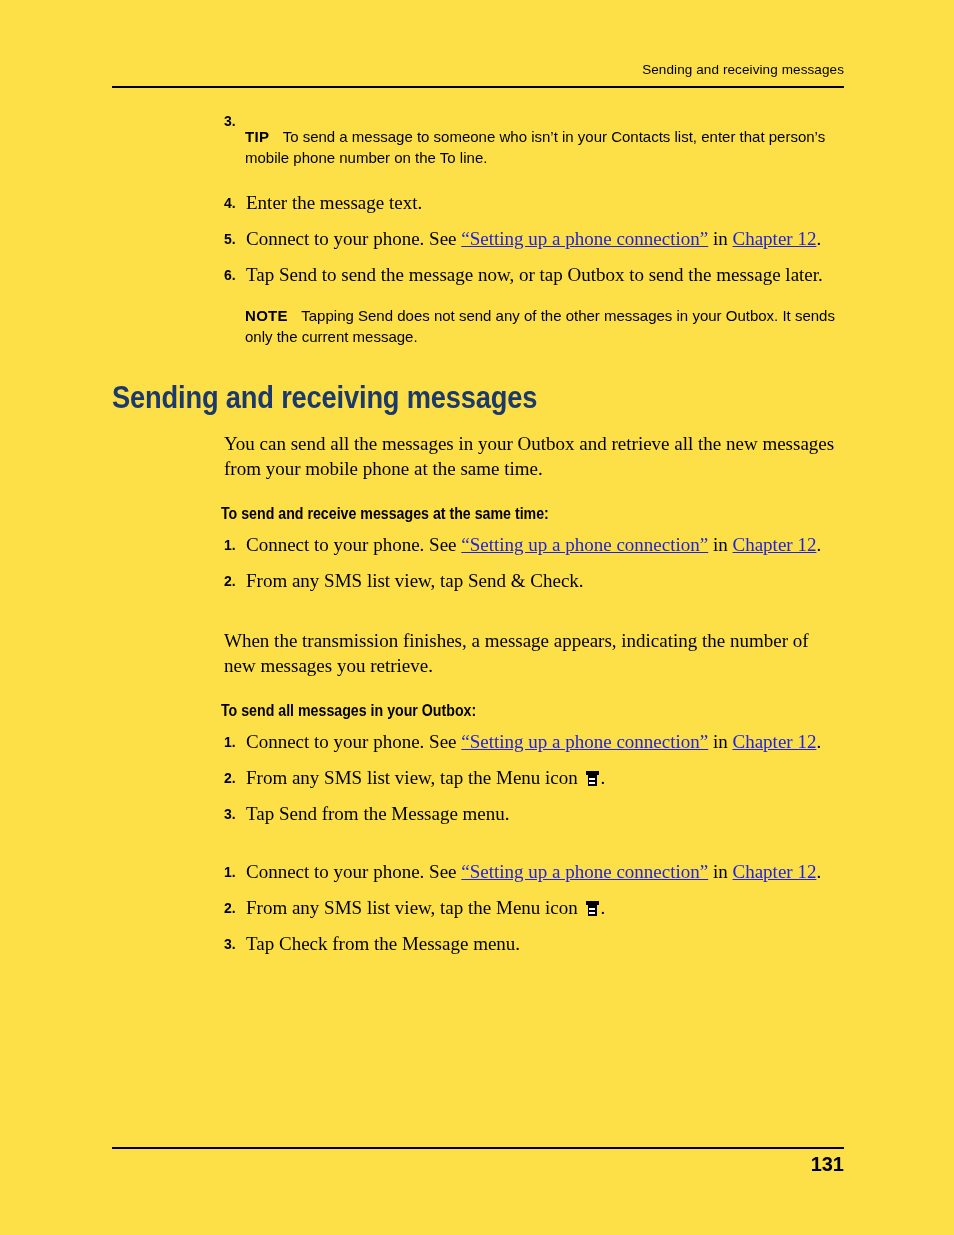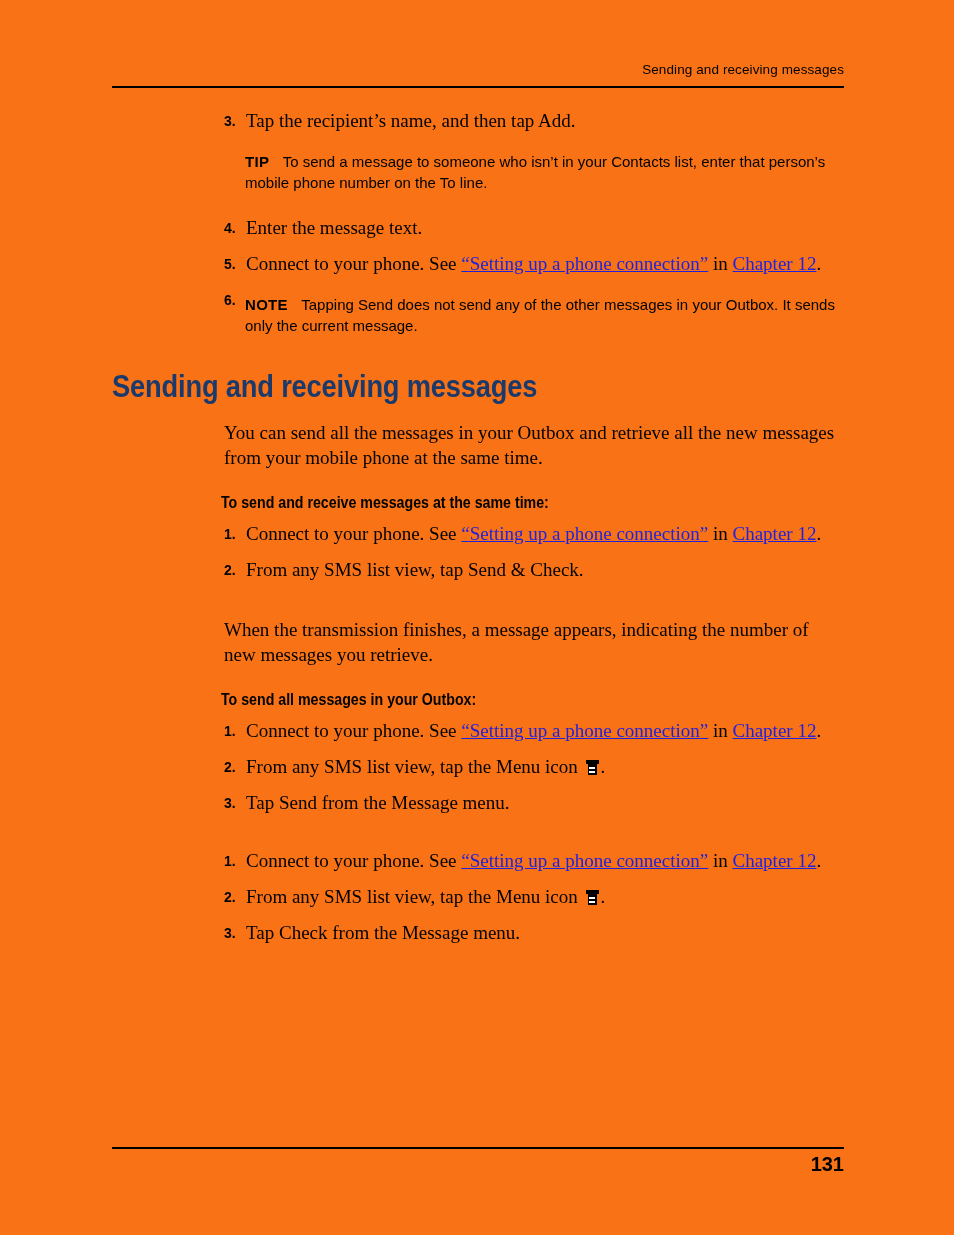--- a/index.html
+++ b/index.html
@@ -4,21 +4,21 @@
 <style>
   html, body {
     margin: 0;
     padding: 0;
     background: #ffffff;
   }
   .page {
     position: relative;
     width: 954px;
     height: 1235px;
-    background: #f97316;
+    background: #fde047;
     overflow: hidden;
   }
 
   
   .running-head {
     position: absolute;
     left: 112px;
     top: 62px;
     width: 732px;
     text-align: right;
@@ -190,39 +190,39 @@
 
 <div class="page">
 
   <div class="running-head">Sending and receiving messages</div>
   <div class="header-rule"></div>
 
   <div class="content">
 
     <div class="step">
       <span class="num">3</span>
-      <span>Tap the recipient’s name, and then tap Add.</span>
     </div>
 
     <div class="callout">
       <span class="tag">TIP</span><span>To send a message to someone who isn’t in your Contacts list, enter that person’s mobile phone number on the To line.</span>
     </div>
 
     <div class="step">
       <span class="num">4</span>
       <span>Enter the message text.</span>
     </div>
 
     <div class="step">
       <span class="num">5</span>
       <span>Connect to your phone. See </span><a class="link" href="#">“Setting up a phone connection”</a><span> in </span><a class="link" href="#">Chapter 12</a><span>.</span>
     </div>
 
     <div class="step">
       <span class="num">6</span>
+      <span>Tap Send to send the message now, or tap Outbox to send the message later.</span>
     </div>
 
     <div class="callout">
       <span class="tag">NOTE</span><span>Tapping Send does not send any of the other messages in your Outbox. It sends only the current message.</span>
     </div>
 
     <h1 class="section-heading">Sending and receiving messages</h1>
 
     <p class="body-para">You can send all the messages in your Outbox and retrieve all the new messages from your mobile phone at the same time.</p>
 

